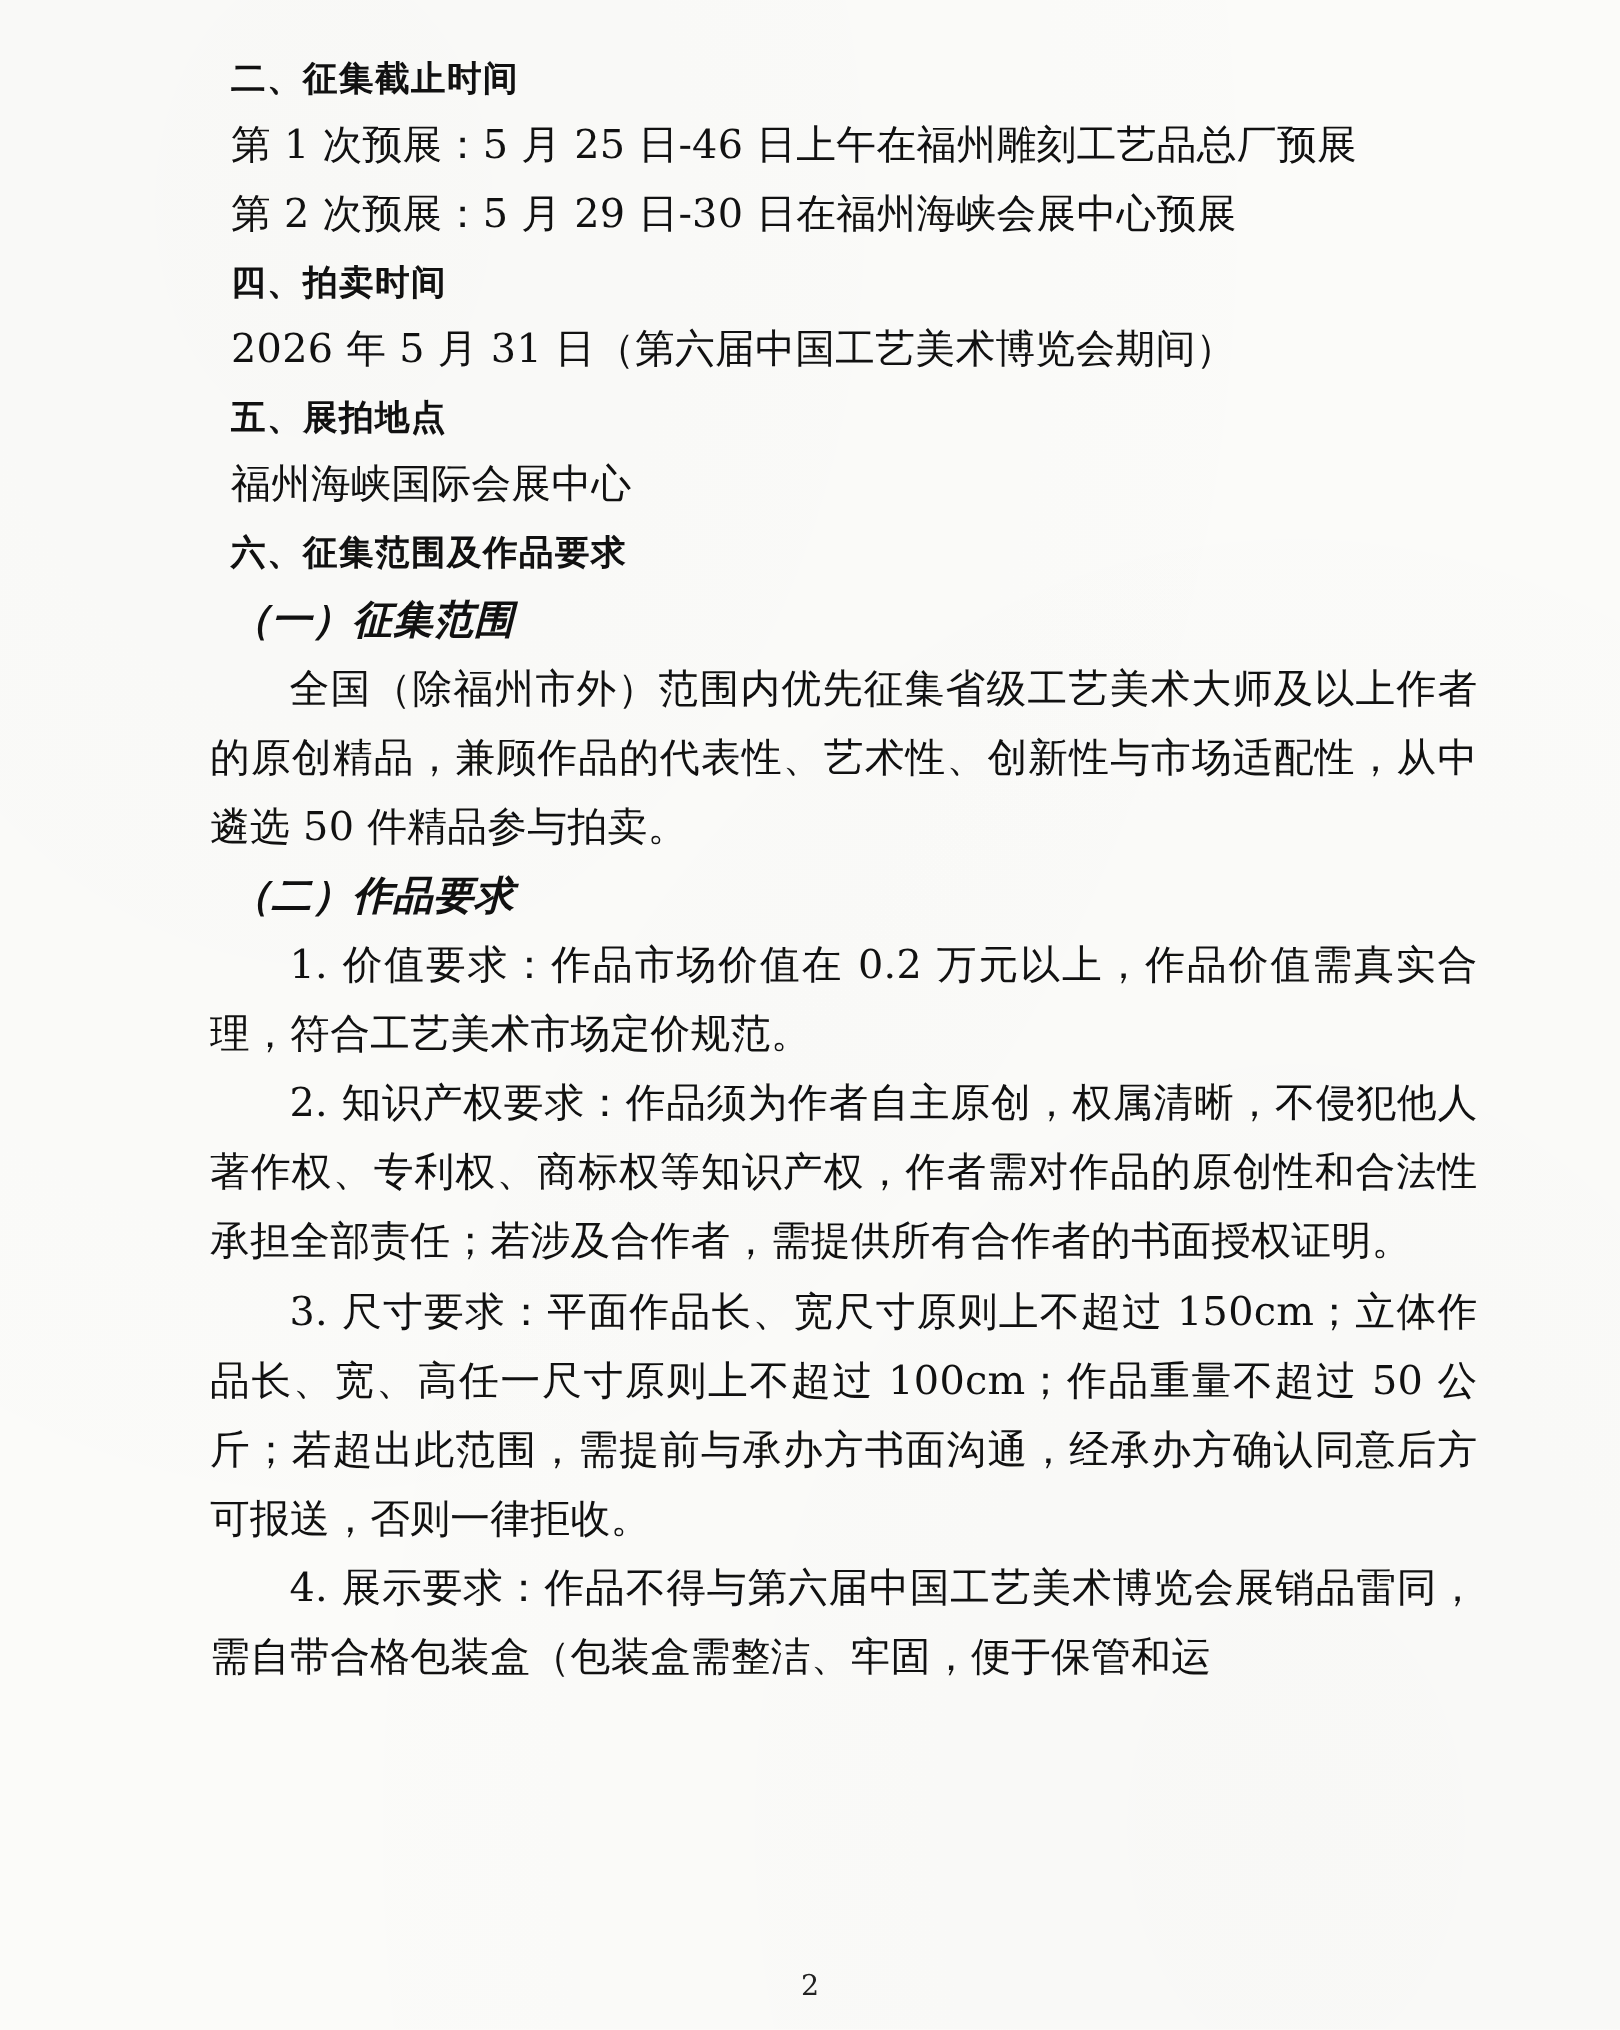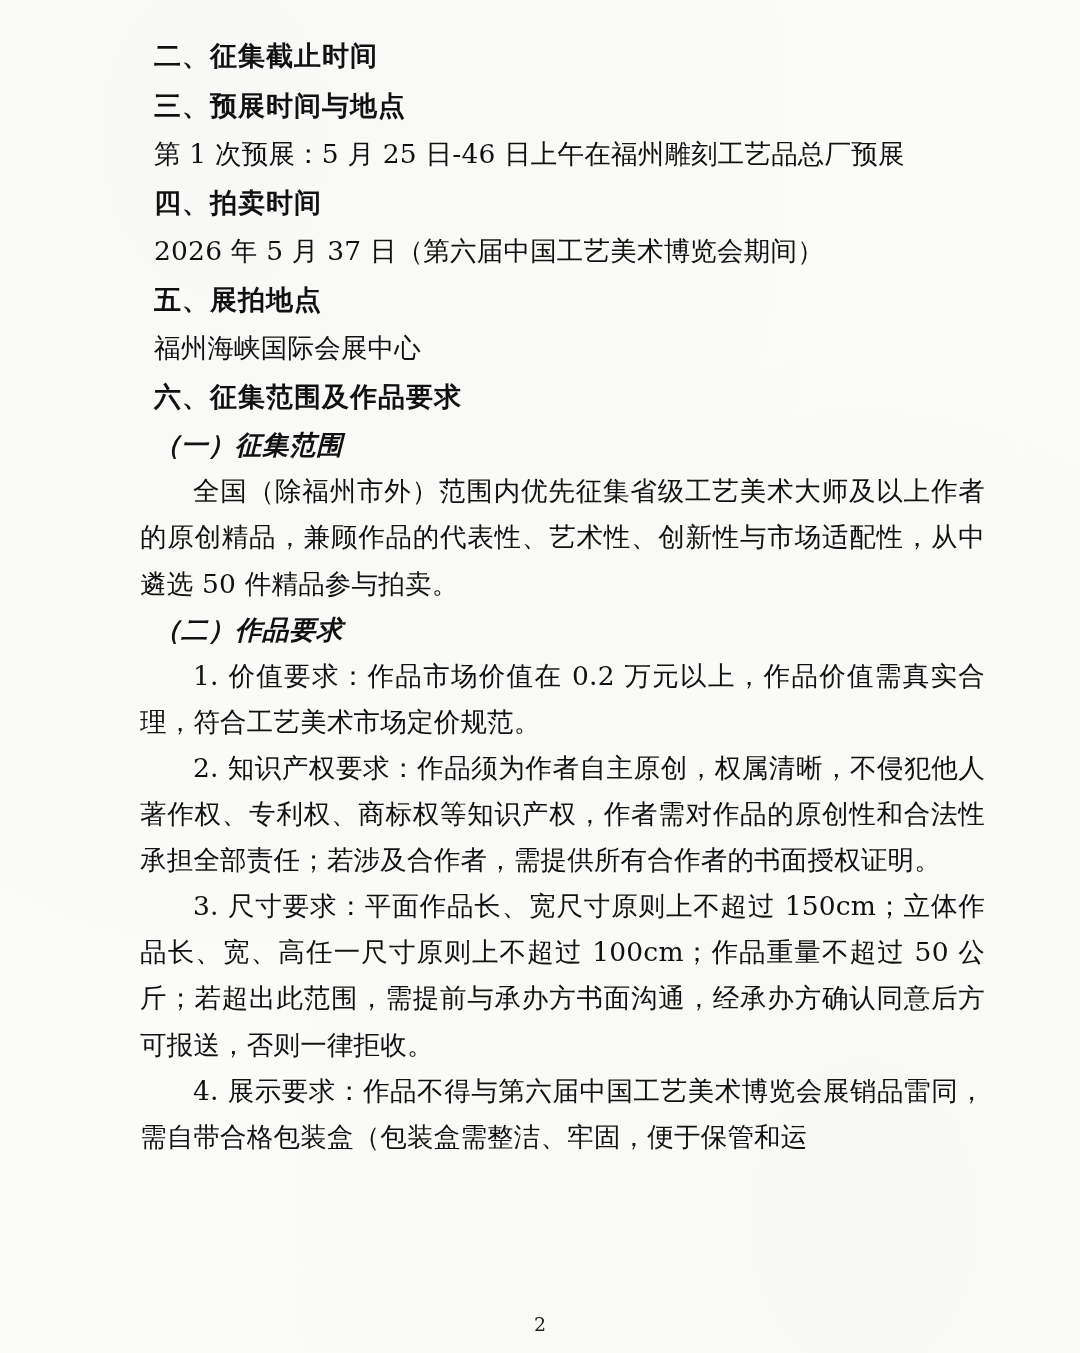--- a/index.html
+++ b/index.html
@@ -25,21 +25,21 @@
       radial-gradient(ellipse at 80% 90%, rgba(0,0,0,0.012), rgba(0,0,0,0) 60%),
       #fbfbf9;
   }
   .doc-body {
     font-size: 26.5px;
     line-height: 1.74;
     letter-spacing: 0.2px;
   }
   .heading {
     font-weight: bold;
-    font-size: 27px;
+    font-size: 23px;
     letter-spacing: 1px;
     margin: 3px 0 1px 0;
     text-indent: 0;
     padding-left: 14px;
   }
   .line {
     text-indent: 0;
     padding-left: 14px;
     white-space: nowrap;
   }
@@ -68,25 +68,25 @@
   }
 </style>
 </head>
 <body>
 
 <div class="page">
   <div class="doc-body">
 
     <div class="heading">二、征集截止时间</div>
 
-    <div class="heading">三、预展时间与地点</div>
     <div class="line">第 1 次预展：5 月 25 日-46 日上午在福州雕刻工艺品总厂预展</div>
+    <div class="line">第 2 次预展：5 月 29 日-30 日在福州海峡会展中心预展</div>
 
     <div class="heading">四、拍卖时间</div>
-    <div class="line">2026 年 5 月 37 日（第六届中国工艺美术博览会期间）</div>
+    <div class="line">2026 年 5 月 31 日（第六届中国工艺美术博览会期间）</div>
 
     <div class="heading">五、展拍地点</div>
     <div class="line">福州海峡国际会展中心</div>
 
     <div class="heading">六、征集范围及作品要求</div>
 
     <div class="sub-heading">（一）征集范围</div>
     <div class="para"><span class="lead"></span><span>全国（除福州市外）范围内优先征集省级工艺美术大师及以上作者的原创精品，兼顾作品的代表性、艺术性、创新性与市场适配性，从中遴选 50 件精品参与拍卖。</span></div>
 
     <div class="sub-heading">（二）作品要求</div>

